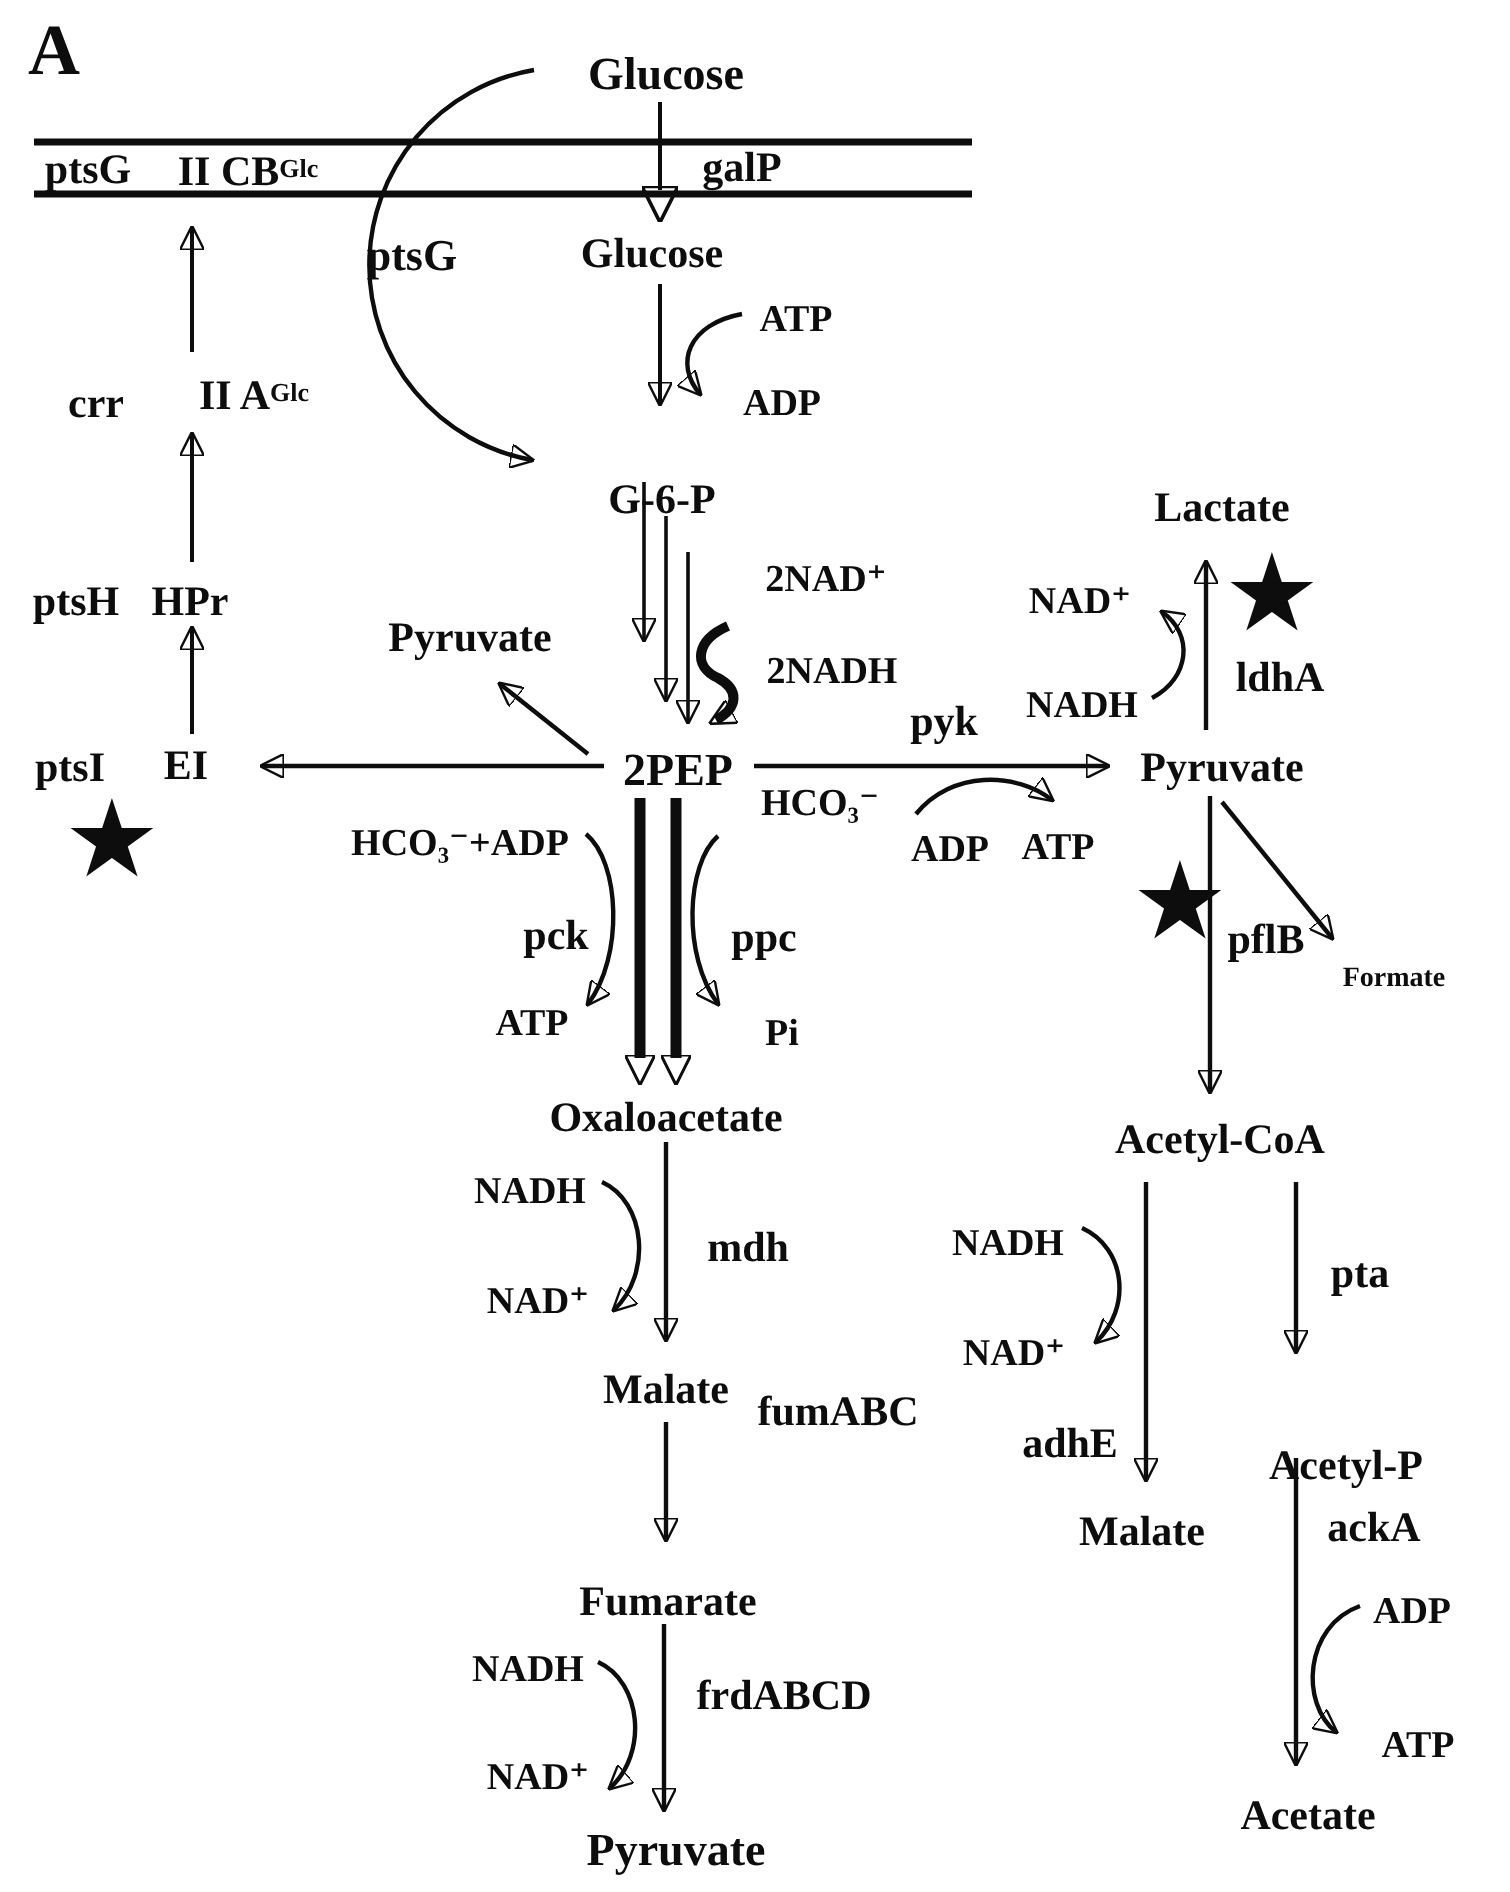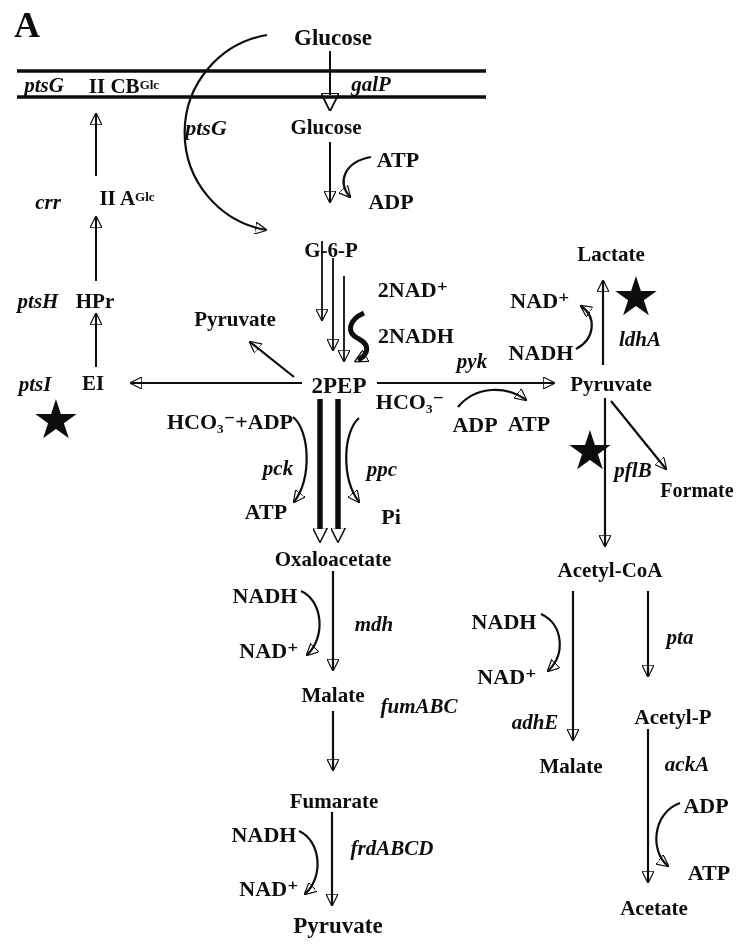--- a/index.html
+++ b/index.html
@@ -14,22 +14,22 @@
   #arrow-layer{position:absolute;left:0;top:0;width:755px;height:946px;}
   .lbl{
     position:absolute;
     transform:translate(-50%,-50%);
     white-space:nowrap;
     font-weight:bold;
     font-size:21px;
     line-height:1;
     letter-spacing:0;
   }
-  .cof{font-size:22px;}
-  .gene{font-style:italic;text-align:right;}
+  .cof{font-size:19px;}
+  .gene{text-align:right;}
   .big{font-size:23px;}
   .panel{
     position:absolute;
     font-weight:bold;
     font-size:36px;
     transform:none;
   }
   .supx{font-size:13px;font-weight:bold;vertical-align:4px;}
   .star{
     position:absolute;
@@ -148,21 +148,21 @@
   <div class="lbl" style="left:611px;top:384px;">Pyruvate</div>
 
   <div class="lbl" style="left:611px;top:254px;">Lactate</div>
   <div class="star" style="left:636px;top:297px;">★</div>
   <div class="lbl cof" style="left:540px;top:301px;">NAD⁺</div>
   <div class="lbl cof" style="left:541px;top:353px;">NADH</div>
   <div class="lbl gene" style="left:640px;top:339px;">ldhA</div>
 
   <div class="star" style="left:590px;top:451px;">★</div>
   <div class="lbl gene" style="left:633px;top:470px;">pflB</div>
-  <div class="lbl" style="left:697px;top:490px;font-size:20px;">Formate</div>
+  <div class="lbl" style="left:697px;top:490px;font-size:14px;">Formate</div>
   <div class="lbl" style="left:610px;top:570px;">Acetyl-CoA</div>
 
   <div class="lbl cof" style="left:230px;top:422px;">HCO₃⁻+ADP</div>
   <div class="lbl gene" style="left:278px;top:468px;">pck</div>
   <div class="lbl cof" style="left:266px;top:512px;">ATP</div>
   <div class="lbl cof" style="left:410px;top:402px;">HCO₃⁻</div>
   <div class="lbl gene" style="left:382px;top:469px;">ppc</div>
   <div class="lbl cof" style="left:391px;top:517px;">Pi</div>
 
   <div class="lbl" style="left:333px;top:559px;">Oxaloacetate</div>
@@ -176,19 +176,19 @@
   <div class="lbl cof" style="left:269px;top:889px;">NAD⁺</div>
   <div class="lbl gene" style="left:392px;top:848px;">frdABCD</div>
   <div class="lbl big" style="left:338px;top:925px;">Pyruvate</div>
 
   <div class="lbl cof" style="left:504px;top:622px;">NADH</div>
   <div class="lbl cof" style="left:507px;top:677px;">NAD⁺</div>
   <div class="lbl gene" style="left:535px;top:722px;">adhE</div>
   <div class="lbl" style="left:571px;top:766px;">Malate</div>
 
   <div class="lbl gene" style="left:680px;top:637px;">pta</div>
-  <div class="lbl" style="left:673px;top:717px;text-align:center;">Acetyl-P</div>
+  <div class="lbl" style="left:673px;top:733px;text-align:center;">Acetyl-P</div>
   <div class="lbl gene" style="left:687px;top:764px;">ackA</div>
   <div class="lbl cof" style="left:706px;top:806px;">ADP</div>
   <div class="lbl cof" style="left:709px;top:873px;">ATP</div>
   <div class="lbl" style="left:654px;top:908px;text-align:center;">Acetate</div>
 
 </div>
 
 </body></html>

